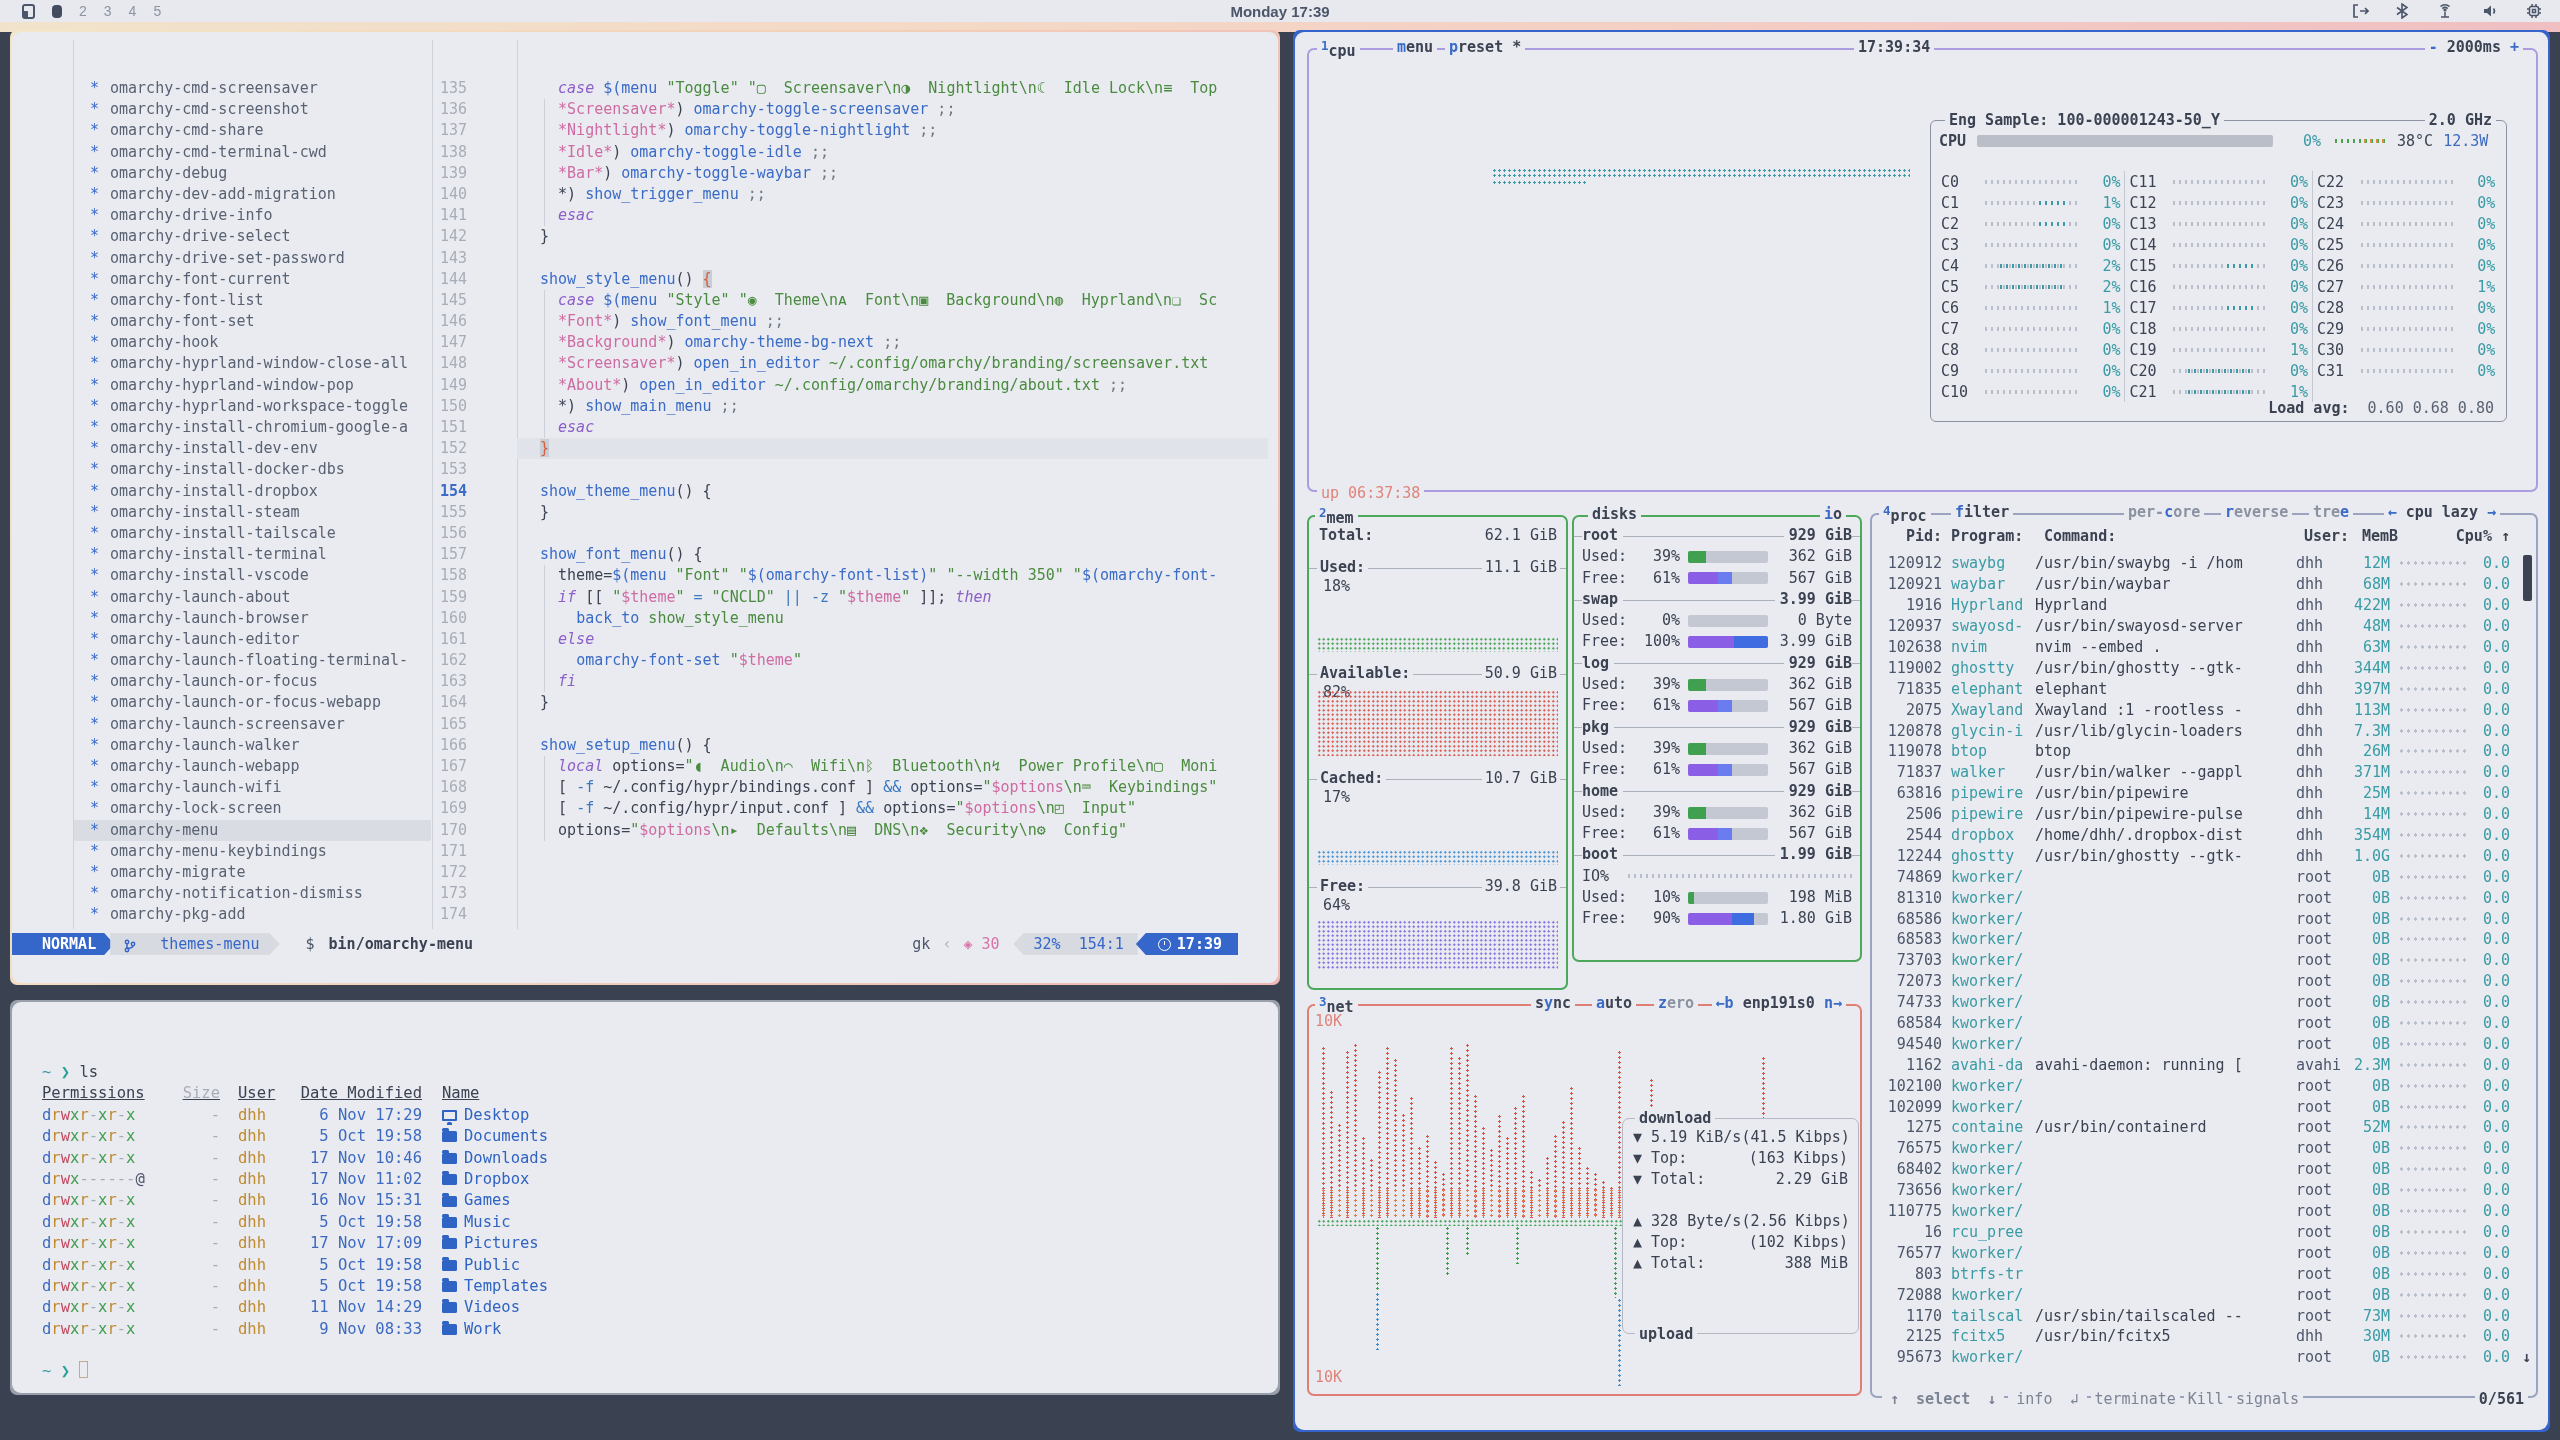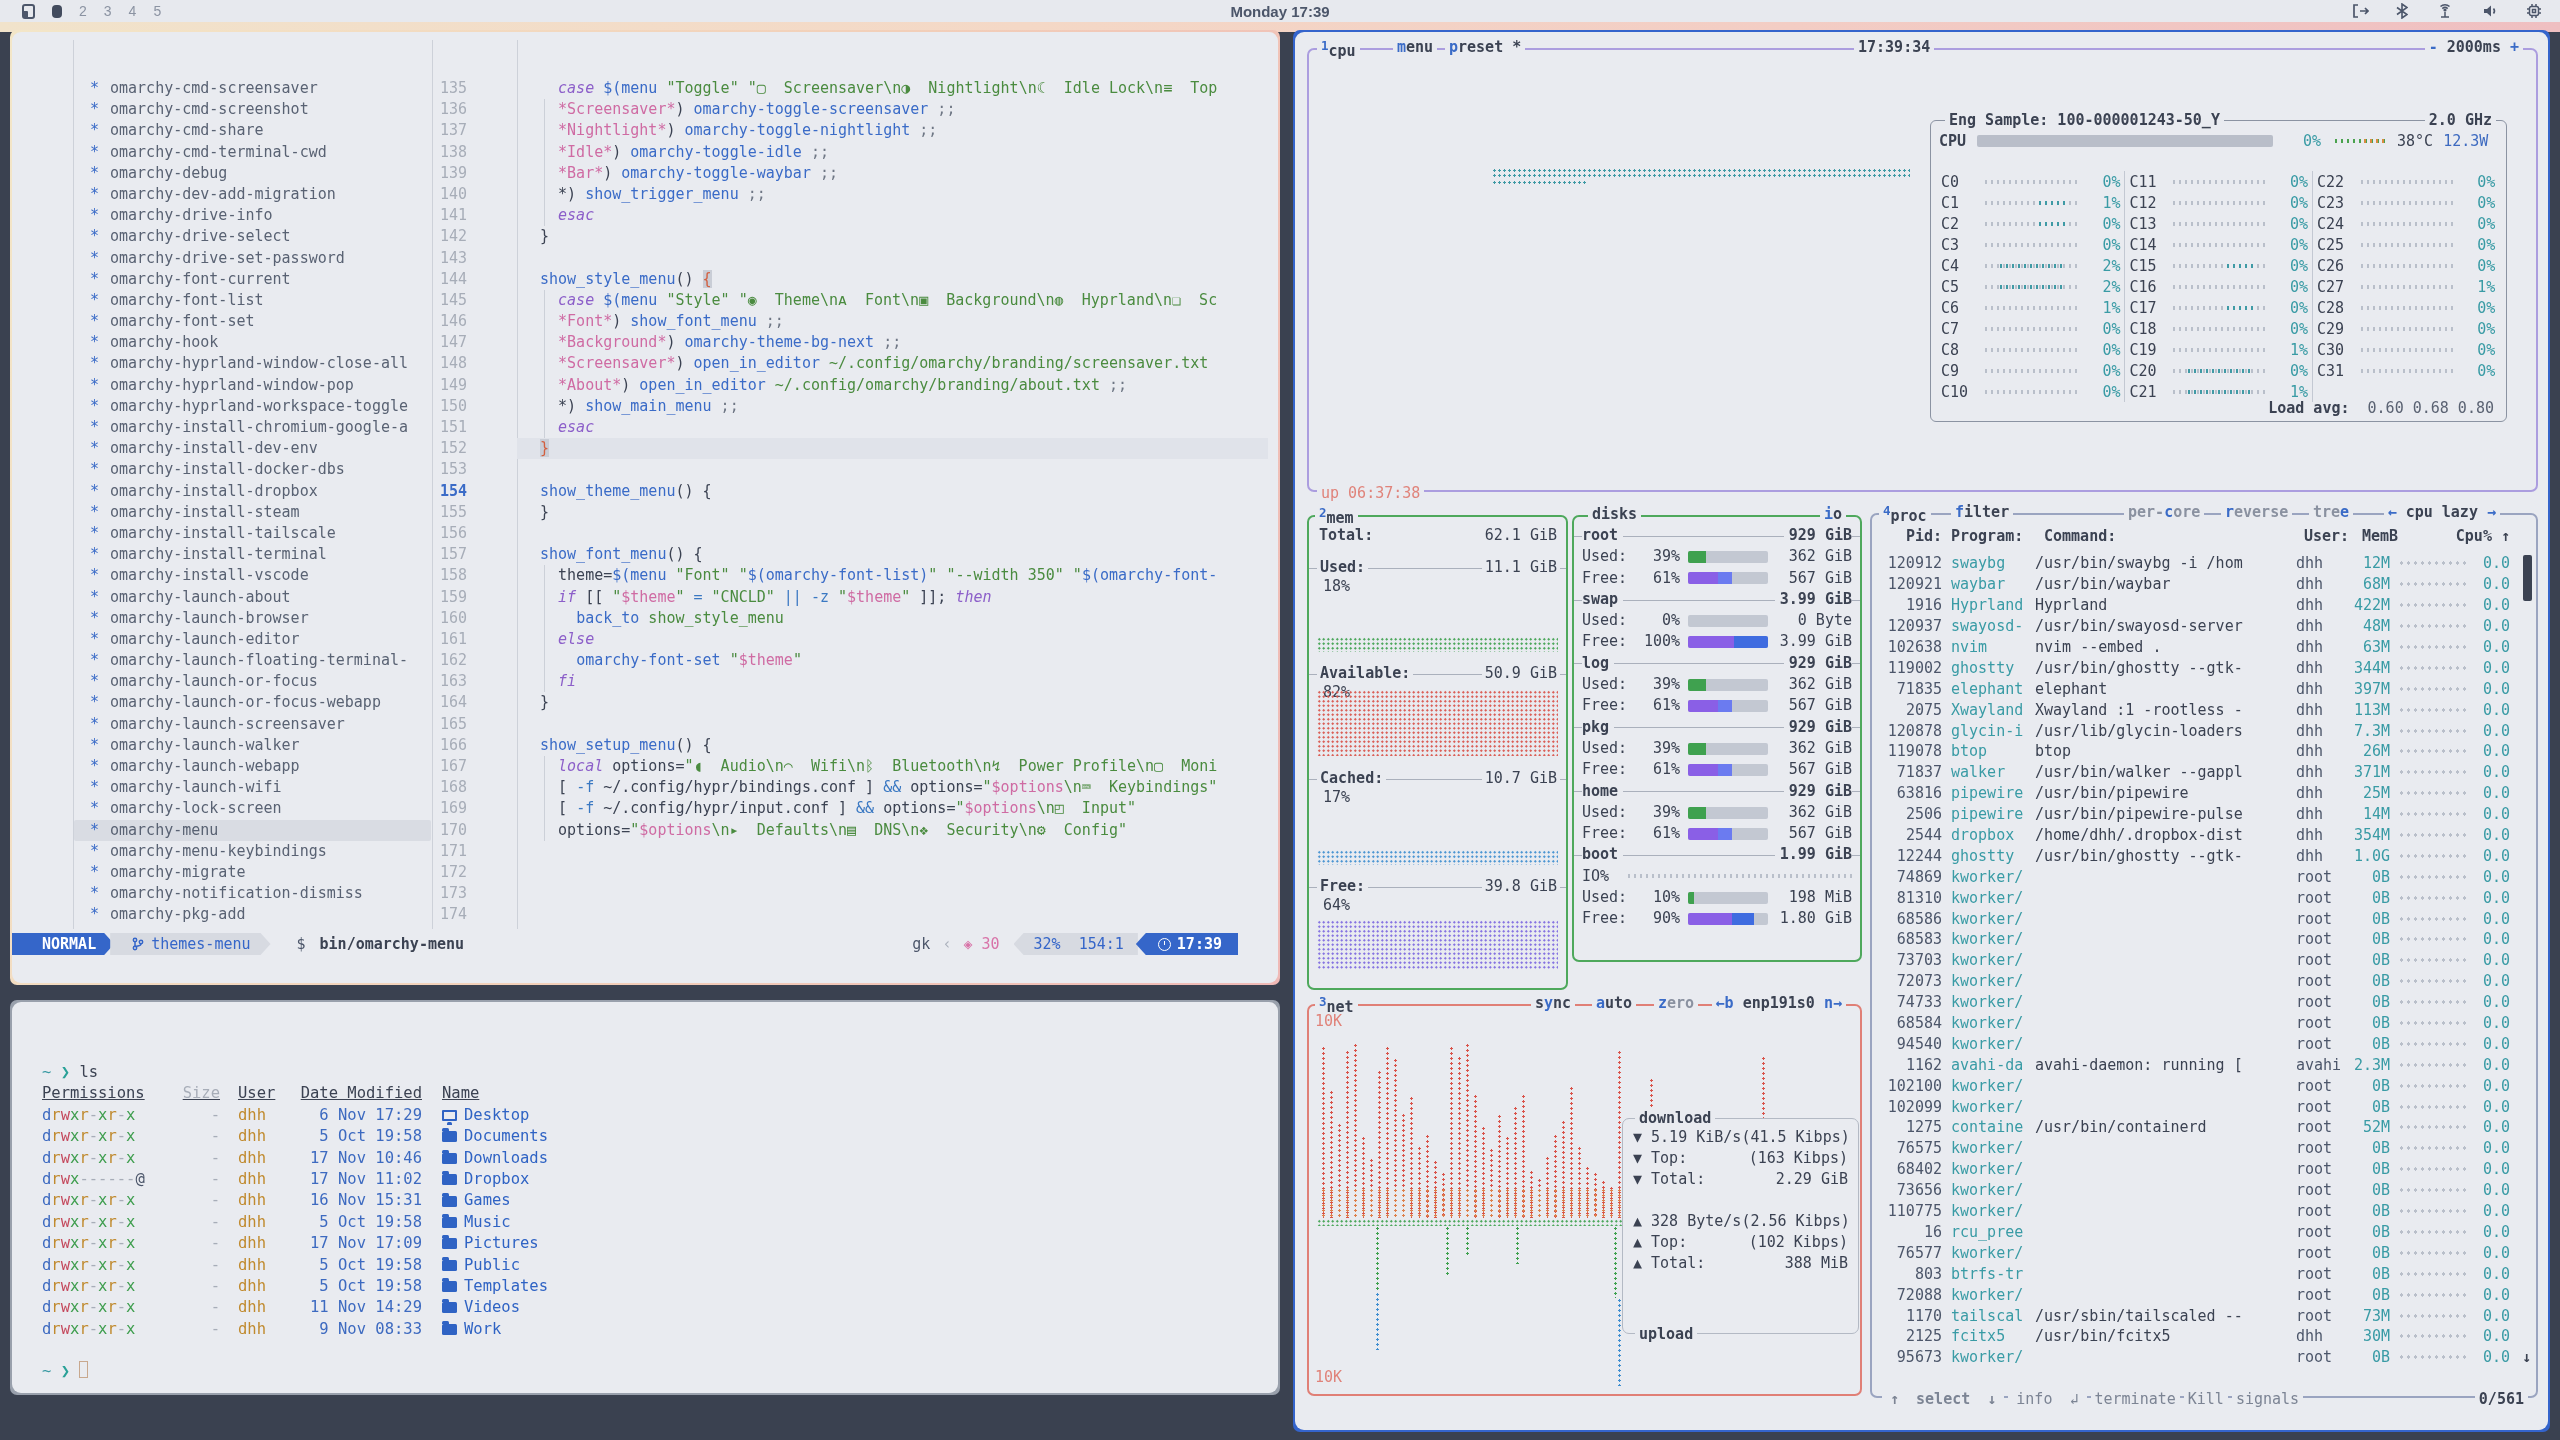--- a/index.html
+++ b/index.html
@@ -42,21 +42,21 @@
   .code-line.g::before{content:"";position:absolute;left:27px;top:0;bottom:0;width:1px;background:#ccd0d8}
   .code-line.cur{background:#e0e3ea}
   .tk-k{color:var(--purple);font-style:italic}
   .tk-f{color:var(--blue)} .tk-s{color:var(--green)} .tk-p{color:var(--pink)}
   .tk-n{color:var(--orange)} .tk-d{color:var(--dark)} .tk-g{color:#6e7684}
   .tk-v{color:var(--pink)} .tk-b{color:#3a78c2}
   .tk-m{color:var(--orange);background:#c9cdd6}
   
   .statusline{position:absolute;left:0;right:0;top:900px;height:24px;display:flex;align-items:center;font:15px var(--mono);color:var(--dark)}
   .sl-mode{background:#3566c9;color:#fff;font-weight:bold;padding:2px 18px 2px 30px;clip-path:polygon(0 0,calc(100% - 10px) 0,100% 50%,calc(100% - 10px) 100%,0 100%)}
-  .sl-branch{background:#d7dae1;color:#3566c9;padding:2px 20px 2px 22px;margin-left:-4px;display:flex;align-items:center;gap:7px;clip-path:polygon(0 0,calc(100% - 10px) 0,100% 50%,calc(100% - 10px) 100%,0 100%)}
+  .sl-branch{background:#d7dae1;color:#3566c9;padding:2px 20px 2px 14px;margin-left:-4px;display:flex;align-items:flex-end;gap:24px;clip-path:polygon(0 0,calc(100% - 10px) 0,100% 50%,calc(100% - 10px) 100%,0 100%)}
   .sl-file{margin-left:26px;color:#4c566a}
   .sl-file b{color:#3b4252;font-weight:600;margin-left:14px}
   .sl-right{margin-left:auto;margin-right:40px;display:flex;align-items:center}
   .sl-gk{color:#4c566a;margin-right:12px}
   .sl-lt{color:#aab0bb;margin-right:12px}
   .sl-pkg{color:#d873a8;margin-right:14px}
   .sl-seg{background:#d7dae1;color:#3566c9;padding:2px 14px 2px 20px;clip-path:polygon(0 50%,10px 0,100% 0,100% 100%,10px 100%)}
   .sl-time{background:#3566c9;color:#fff;font-weight:bold;padding:2px 16px 2px 22px;margin-left:-2px;display:flex;align-items:center;gap:6px;clip-path:polygon(0 50%,10px 0,100% 0,100% 100%,10px 100%)}
   .cicon{width:13px;height:13px;border:1.5px solid #fff;border-radius:50%;position:relative;display:inline-block}
   .cicon::after{content:"";position:absolute;left:5px;top:2px;width:1.5px;height:4.5px;background:#fff}

